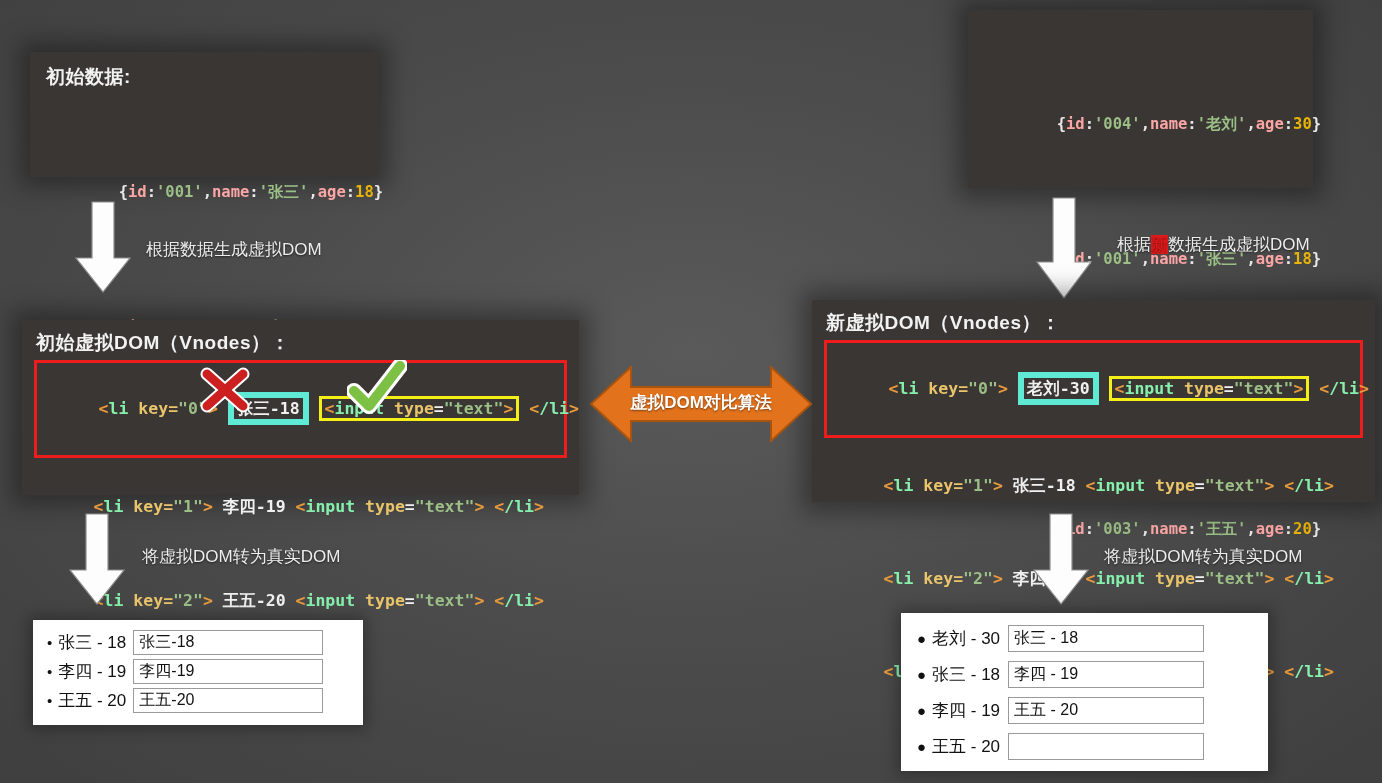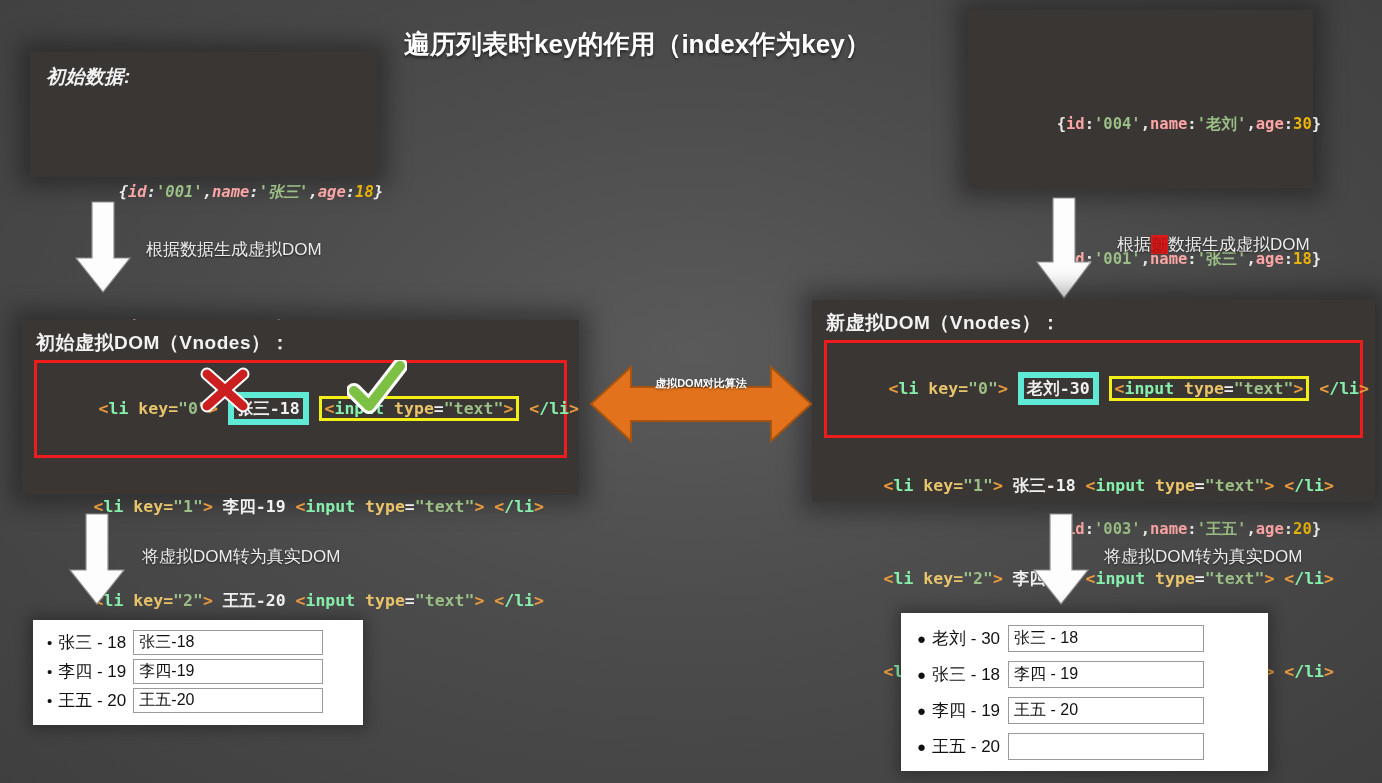--- a/index.html
+++ b/index.html
@@ -95,23 +95,22 @@
   }
 
   
   .mark{position:absolute;pointer-events:none;}
 </style>
 </head>
 <body>
 
 <div class="stage">
 
-  <div class="title" style="left:404px;top:27px;">遍历列表时key的作用（index作为key）</div>
-
-  <div class="codebox" style="left:30px;top:52px;width:348px;height:125px;font-style:italic;">
+
+  <div class="codebox" style="left:30px;top:52px;width:348px;height:125px;">
     <div class="heading">初始数据:</div>
     <div class="code" style="line-height:27px;font-size:15.5px;">
       <div>
         <span class="t-punc">{</span><span class="t-key">id</span><span class="t-punc">:</span><span class="t-str">'001'</span><span class="t-punc">,</span><span class="t-key">name</span><span class="t-punc">:</span><span class="t-cn">'张三'</span><span class="t-punc">,</span><span class="t-key">age</span><span class="t-punc">:</span><span class="t-num">18</span><span class="t-punc">}</span>
       </div>
       <div>
         <span class="t-punc">{</span><span class="t-key">id</span><span class="t-punc">:</span><span class="t-str">'002'</span><span class="t-punc">,</span><span class="t-key">name</span><span class="t-punc">:</span><span class="t-cn">'李四'</span><span class="t-punc">,</span><span class="t-key">age</span><span class="t-punc">:</span><span class="t-num">19</span><span class="t-punc">}</span>
       </div>
       <div>
         <span class="t-punc">{</span><span class="t-key">id</span><span class="t-punc">:</span><span class="t-str">'003'</span><span class="t-punc">,</span><span class="t-key">name</span><span class="t-punc">:</span><span class="t-cn">'王五'</span><span class="t-punc">,</span><span class="t-key">age</span><span class="t-punc">:</span><span class="t-num">20</span><span class="t-punc">}</span>
@@ -203,21 +202,21 @@
     <div class="code" style="margin-top:3px;">
       <span class="h-brk">&lt;</span><span class="h-tag">li</span><span class="h-txt"> </span><span class="h-attr">key=</span><span class="h-val">"3"</span><span class="h-brk">&gt;</span><span class="h-txt"> </span><span class="h-txt">王五-20</span><span class="h-txt"> </span><span class="h-brk">&lt;</span><span class="h-tag">input</span><span class="h-txt"> </span><span class="h-attr">type</span><span class="h-txt">=</span><span class="h-val">"text"</span><span class="h-brk">&gt;</span><span class="h-txt"> </span><span class="h-brk">&lt;</span><span class="h-tag">/li</span><span class="h-brk">&gt;</span>
     </div>
   </div>
 
   <div class="dbl" style="left:589px;top:361px;">
     <svg width="224" height="86" viewBox="0 0 224 86">
       <polygon points="2,43 42,6 42,26 182,26 182,6 222,43 182,80 182,60 42,60 42,80" fill="#e2721b" stroke="#a8540f" stroke-width="2"></polygon>
     </svg>
   </div>
-  <div class="caption" style="left:614px;top:376px;width:174px;text-align:center;font-weight:bold;font-size:11px;color:#fff;text-shadow:0 1px 2px rgba(0,0,0,.5);">虚拟DOM对比算法</div>
+  <div class="caption" style="left:614px;top:391px;width:174px;text-align:center;font-weight:bold;font-size:17px;color:#fff;text-shadow:0 1px 2px rgba(0,0,0,.5);">虚拟DOM对比算法</div>
 
   <div class="arrow-down" style="left:66px;top:512px;">
     <svg width="62" height="95" viewBox="0 0 62 95">
       <polygon points="20,2 42,2 42,58 58,58 31,92 4,58 20,58" fill="#fdfdfd" stroke="#8d8d8d" stroke-width="1.2"></polygon>
     </svg>
   </div>
   <div class="caption" style="left:142px;top:545px;">将虚拟DOM转为真实DOM</div>
 
   <div class="arrow-down" style="left:1030px;top:512px;">
     <svg width="62" height="95" viewBox="0 0 62 95">

